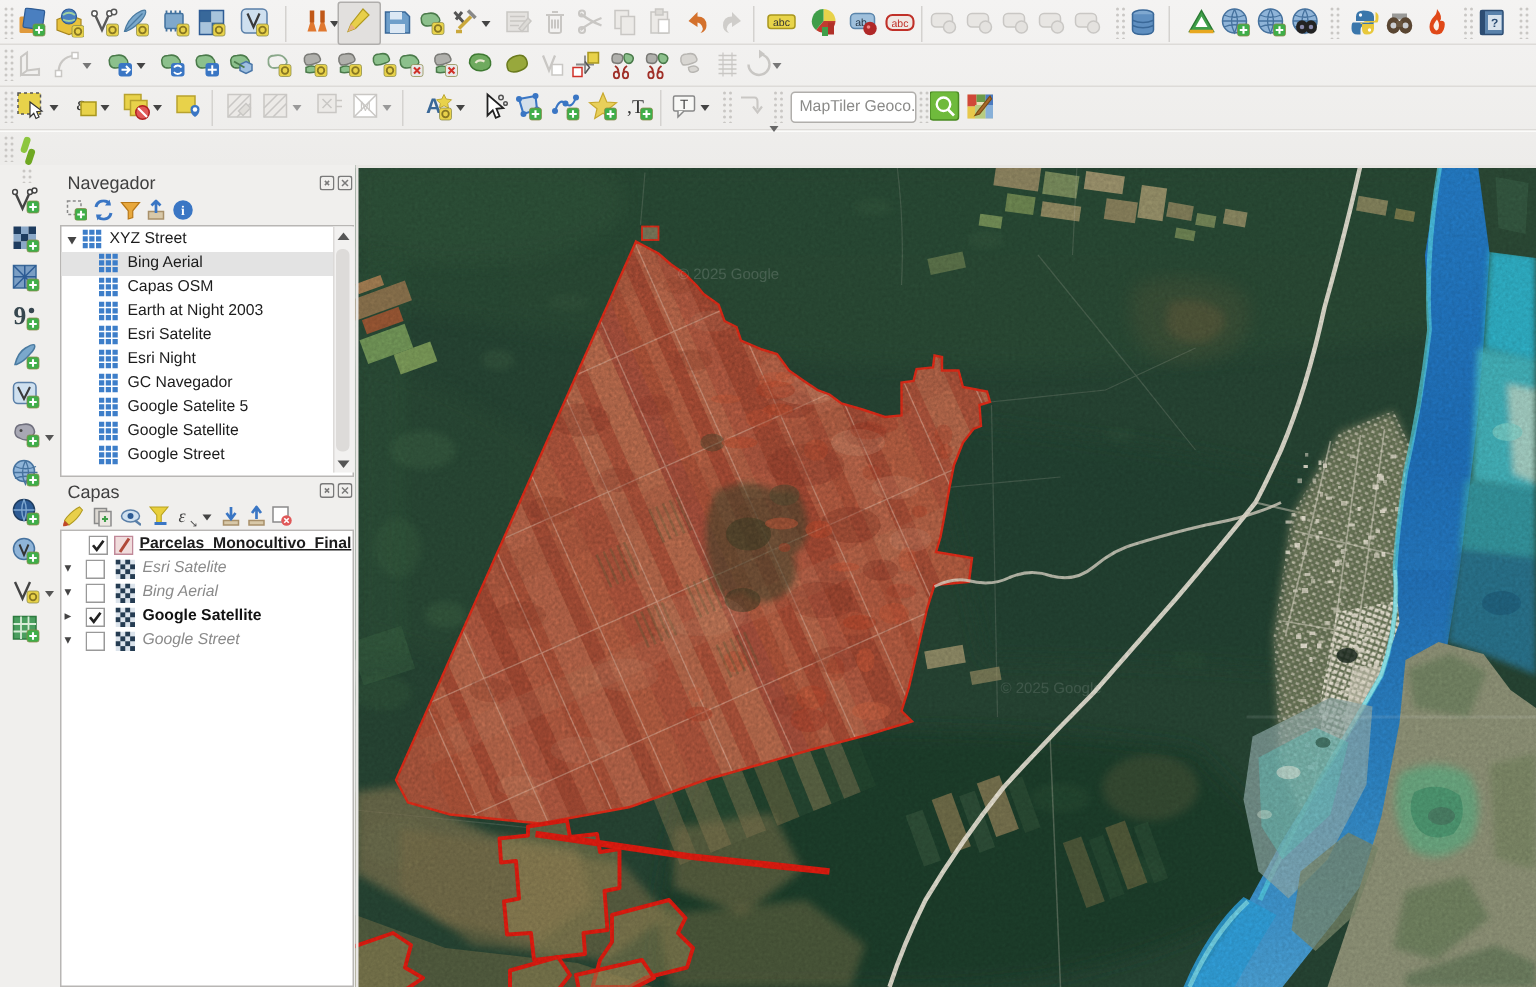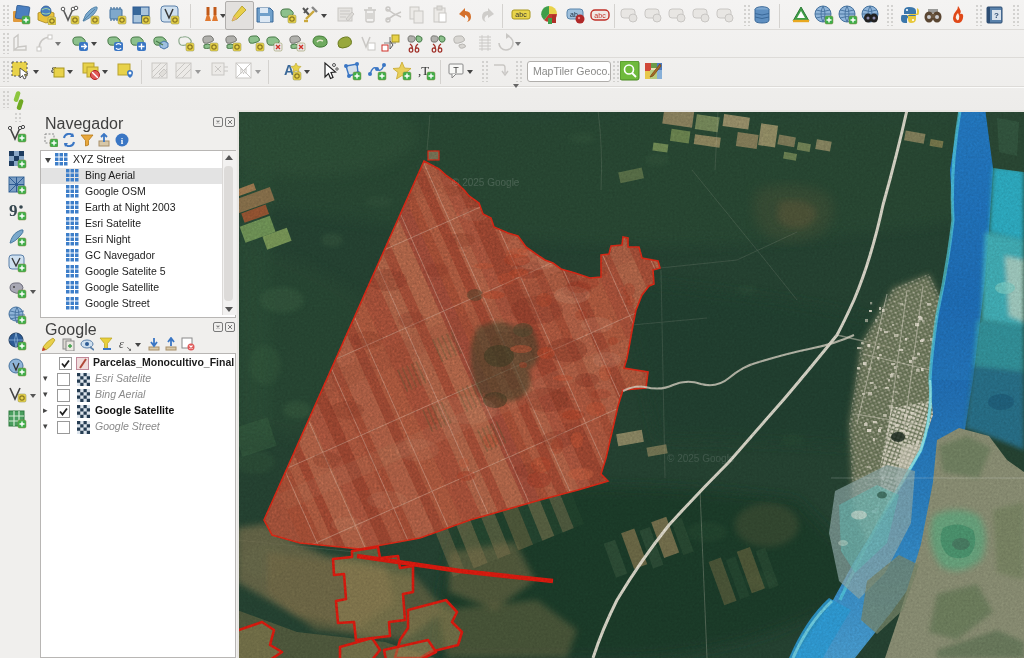--- a/index.html
+++ b/index.html
@@ -1,17 +1,17 @@
 <!DOCTYPE html>
 <html><head><meta charset="utf-8"><style>
 html,body{margin:0;padding:0}
 body{width:1024px;height:658px;position:relative;overflow:hidden;
  font-family:"Liberation Sans",sans-serif;background:#f0efed}
 .row-line{position:absolute;left:0;width:1024px;height:1px;background:#dddbd8}
-.panel-title{position:absolute;font-size:16px;color:#404040}
+.panel-title{position:absolute;font-size:12px;color:#404040}
 .tree{position:absolute;background:#fff;border:1px solid #b8b6b4}
 .trow{position:absolute;font-size:10.5px;color:#1c1c1c;white-space:nowrap}
 </style></head><body>
 <div style="position:absolute;left:0;top:0;width:1024px;height:110px;background:linear-gradient(#f4f3f2,#edecea)"></div>
 <div class="row-line" style="top:29px"></div>
 <div class="row-line" style="top:57px"></div>
 <div class="row-line" style="top:86px"></div>
 <div style="position:absolute;left:0;top:87px;width:1024px;height:1px;background:#fbfbfa"></div>
 <svg style="position:absolute;left:2px;top:4px" width="8" height="22" viewBox="0 0 8 22">
     <circle cx="2" cy="2" r="1" fill="#c9c7c4"></circle>
@@ -782,21 +782,21 @@
     <rect x="0.0" y="0.0" width="3.5" height="3.5" fill="#3d7ec9"></rect>
     <rect x="4.5" y="0.0" width="3.5" height="3.5" fill="#3d7ec9"></rect>
     <rect x="9.0" y="0.0" width="3.5" height="3.5" fill="#3d7ec9"></rect>
     <rect x="0.0" y="4.5" width="3.5" height="3.5" fill="#3d7ec9"></rect>
     <rect x="4.5" y="4.5" width="3.5" height="3.5" fill="#3d7ec9"></rect>
     <rect x="9.0" y="4.5" width="3.5" height="3.5" fill="#3d7ec9"></rect>
     <rect x="0.0" y="9.0" width="3.5" height="3.5" fill="#3d7ec9"></rect>
     <rect x="4.5" y="9.0" width="3.5" height="3.5" fill="#3d7ec9"></rect>
     <rect x="9.0" y="9.0" width="3.5" height="3.5" fill="#3d7ec9"></rect>
   </svg>
-<div class="trow" style="left:85px;top:185px">Google OSM</div>
+<div class="trow" style="left:85px;top:185px">Capas OSM</div>
 <svg style="position:absolute;left:66px;top:201px" width="13" height="13" viewBox="0 0 13 13">
     <rect x="0.0" y="0.0" width="3.5" height="3.5" fill="#3d7ec9"></rect>
     <rect x="4.5" y="0.0" width="3.5" height="3.5" fill="#3d7ec9"></rect>
     <rect x="9.0" y="0.0" width="3.5" height="3.5" fill="#3d7ec9"></rect>
     <rect x="0.0" y="4.5" width="3.5" height="3.5" fill="#3d7ec9"></rect>
     <rect x="4.5" y="4.5" width="3.5" height="3.5" fill="#3d7ec9"></rect>
     <rect x="9.0" y="4.5" width="3.5" height="3.5" fill="#3d7ec9"></rect>
     <rect x="0.0" y="9.0" width="3.5" height="3.5" fill="#3d7ec9"></rect>
     <rect x="4.5" y="9.0" width="3.5" height="3.5" fill="#3d7ec9"></rect>
     <rect x="9.0" y="9.0" width="3.5" height="3.5" fill="#3d7ec9"></rect>
@@ -867,21 +867,21 @@
     <rect x="4.5" y="0.0" width="3.5" height="3.5" fill="#3d7ec9"></rect>
     <rect x="9.0" y="0.0" width="3.5" height="3.5" fill="#3d7ec9"></rect>
     <rect x="0.0" y="4.5" width="3.5" height="3.5" fill="#3d7ec9"></rect>
     <rect x="4.5" y="4.5" width="3.5" height="3.5" fill="#3d7ec9"></rect>
     <rect x="9.0" y="4.5" width="3.5" height="3.5" fill="#3d7ec9"></rect>
     <rect x="0.0" y="9.0" width="3.5" height="3.5" fill="#3d7ec9"></rect>
     <rect x="4.5" y="9.0" width="3.5" height="3.5" fill="#3d7ec9"></rect>
     <rect x="9.0" y="9.0" width="3.5" height="3.5" fill="#3d7ec9"></rect>
   </svg>
 <div class="trow" style="left:85px;top:297px">Google Street</div>
-<div class="panel-title" style="left:45px;top:321px">Google</div>
+<div class="panel-title" style="left:45px;top:321px">Capas</div>
 <svg style="position:absolute;left:213px;top:322px" width="10" height="10" viewBox="0 0 10 10">
     <rect x="0.5" y="0.5" width="9" height="9" rx="1.5" fill="none" stroke="#7a7a7a"></rect>
     <path d="M3 5 H7 M5 3 V7" stroke="#7a7a7a" transform="rotate(45 5 5)"></path>
   </svg>
 <svg style="position:absolute;left:225px;top:322px" width="10" height="10" viewBox="0 0 10 10">
     <rect x="0.5" y="0.5" width="9" height="9" rx="1.5" fill="none" stroke="#7a7a7a"></rect>
     <path d="M3 3 L7 7 M7 3 L3 7" stroke="#7a7a7a"></path>
   </svg>
 <svg style="position:absolute;left:42px;top:337px" width="14" height="14" viewBox="0 0 14 14">
     <path d="M1 10 Q5 4 11 1 L13 3 Q10 9 4 13 Z" fill="#e8cf4a" stroke="#b09a20" stroke-width="0.7"></path>
@@ -923,21 +923,21 @@
   </svg>
 <div class="tree" style="left:40px;top:353px;width:194px;height:303px"></div>
 <svg style="position:absolute;left:59px;top:357px" width="13" height="13" viewBox="0 0 13 13">
     <rect x="0.5" y="0.5" width="12" height="12" fill="#fff" stroke="#999"></rect>
     <path d="M3 6.5 L5.5 9.5 L10 3.5" stroke="#222" stroke-width="1.8" fill="none"></path>
   </svg>
 <svg style="position:absolute;left:76px;top:357px" width="13" height="13" viewBox="0 0 13 13">
     <rect x="0.5" y="0.5" width="12" height="12" fill="#f0dcdc" stroke="#c08898"></rect>
     <path d="M10 2 L4 11" stroke="#b04838" stroke-width="2"></path>
   </svg>
-<div class="trow" style="left:93px;top:356px;font-weight:bold;">Parcelas_Monocultivo_Final</div>
+<div class="trow" style="left:93px;top:356px;font-weight:bold;text-decoration:underline">Parcelas_Monocultivo_Final</div>
 <div style="position:absolute;left:43px;top:373px;font-size:9px;color:#444">▾</div>
 <svg style="position:absolute;left:57px;top:373px" width="13" height="13" viewBox="0 0 13 13">
     <rect x="0.5" y="0.5" width="12" height="12" fill="#fff" stroke="#999"></rect>
   </svg>
 <svg style="position:absolute;left:77px;top:373px" width="13" height="13" viewBox="0 0 13 13">
     <rect x="0" y="0" width="13" height="13" fill="#dce4ec"></rect>
     <rect x="0.0" y="0.0" width="3.25" height="3.25" fill="#253c52"></rect>
     <rect x="6.5" y="0.0" width="3.25" height="3.25" fill="#253c52"></rect>
     <rect x="3.25" y="3.25" width="3.25" height="3.25" fill="#253c52"></rect>
     <rect x="9.75" y="3.25" width="3.25" height="3.25" fill="#253c52"></rect>

